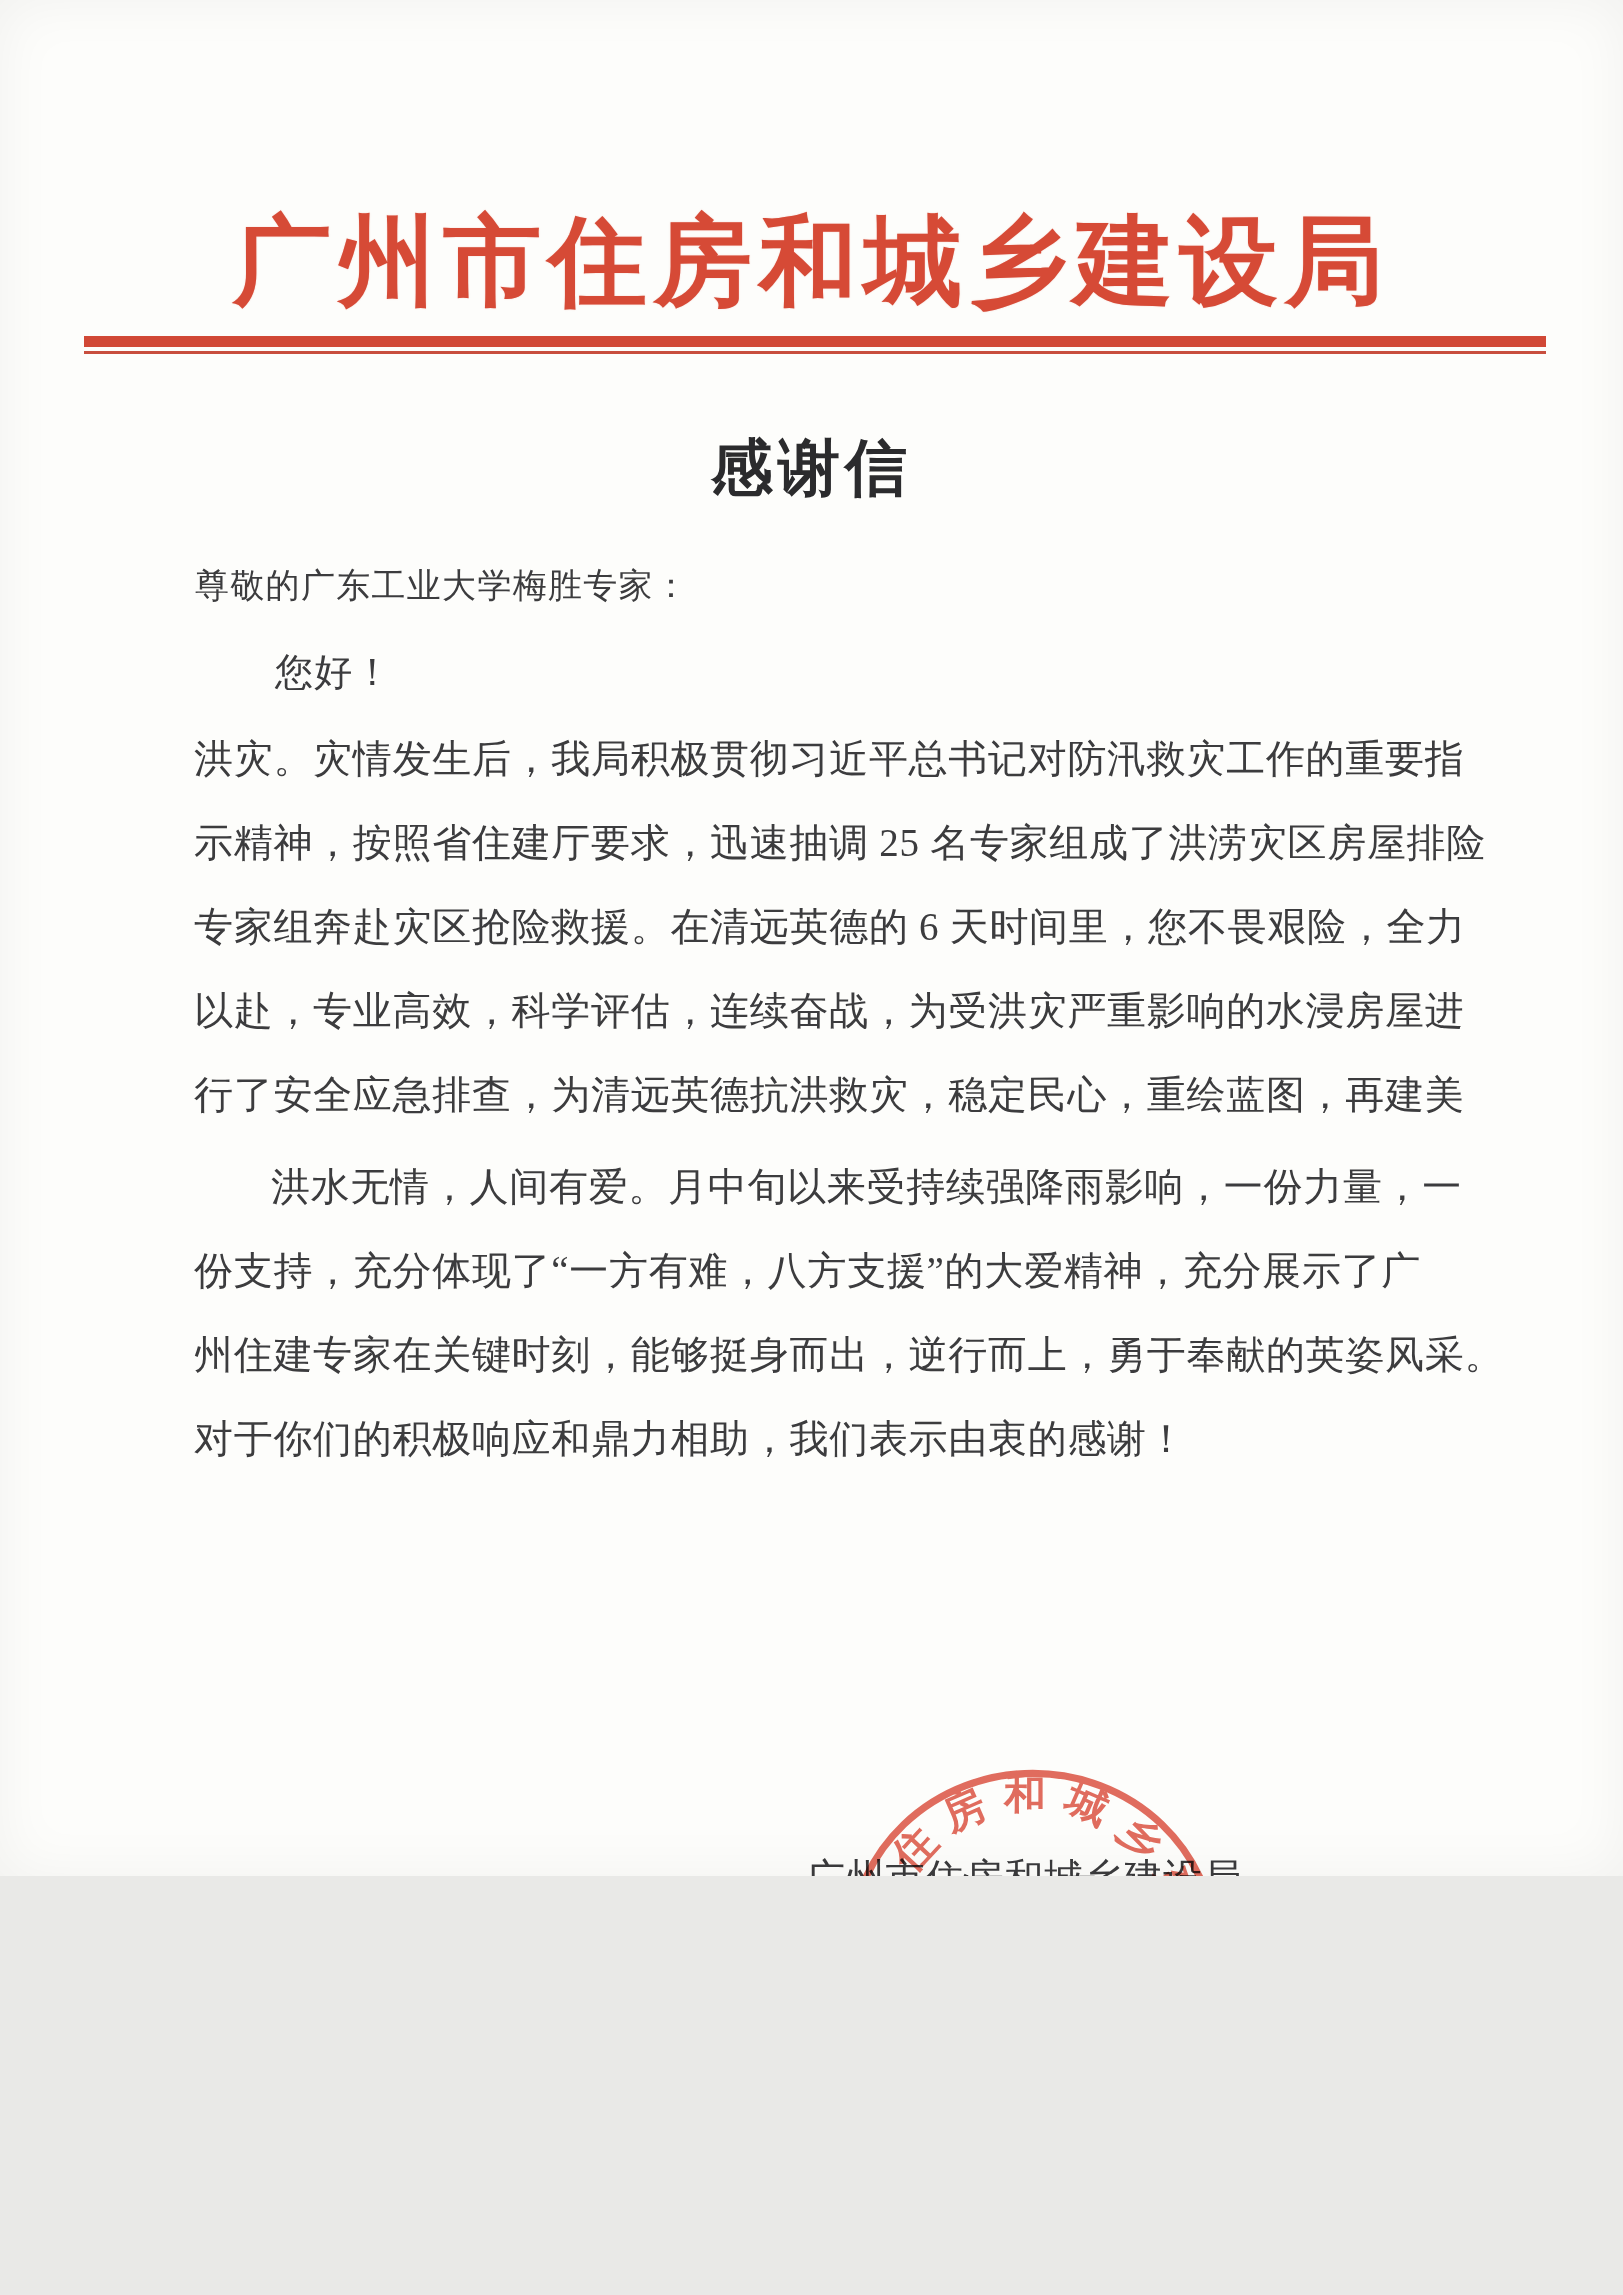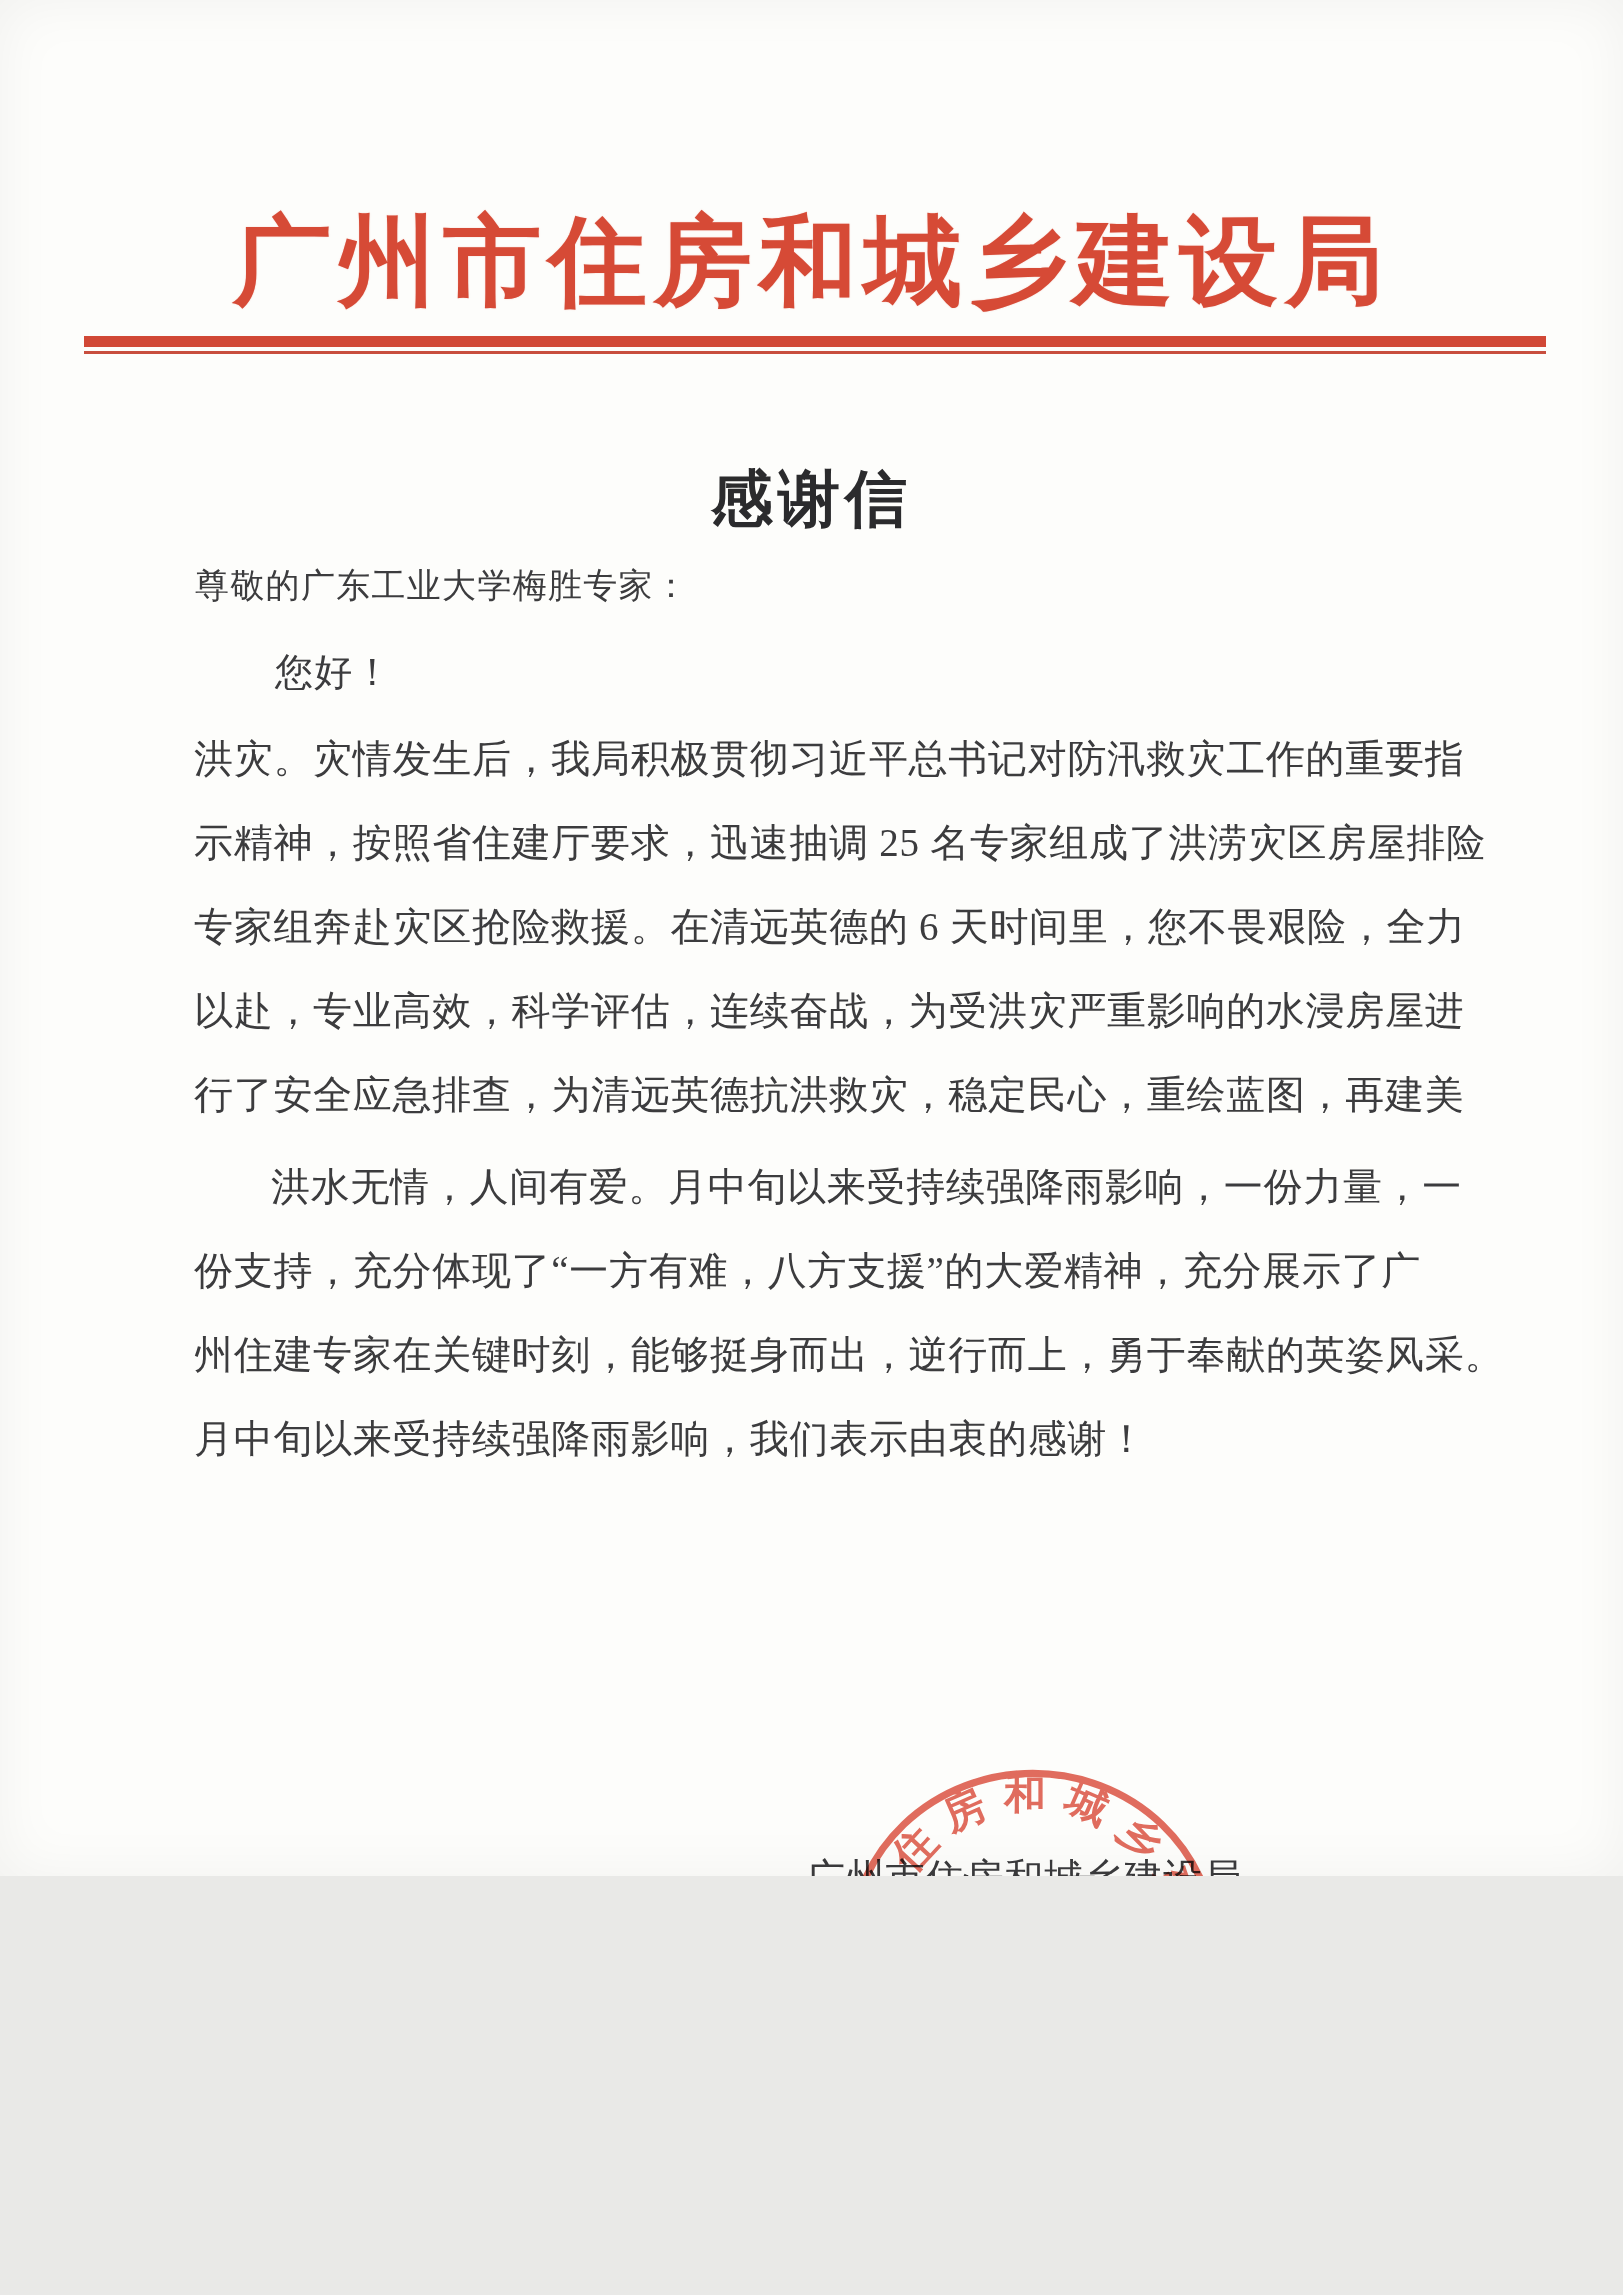--- a/index.html
+++ b/index.html
@@ -23,21 +23,21 @@
     text-shadow:0 0 1.3px rgba(214,74,54,.35);
     white-space:nowrap;
   }
   .rule{position:absolute;left:84px;width:1462px;}
   .rule.top-thick{top:336px;height:11px;background:var(--rule-thick,#d14836);}
   .rule.top-thin{top:351px;height:2.6px;background:var(--rule-thin,#c84e3e);}
   .rule.bottom-thin{top:2118px;height:2.6px;background:var(--rule-thin,#c84e3e);}
   .rule.bottom-thick{top:2127px;height:10.5px;background:var(--rule-thick,#d14836);}
   
   .letter-title{
-    position:absolute;top:468px;left:0;width:100%;margin:0;
+    position:absolute;top:437px;left:0;width:100%;margin:0;
     text-align:center;
     font-size:62px;line-height:1;font-weight:bold;
     letter-spacing:5.2px;color:#2b2b2d;
   }
   
   .salutation{
     position:absolute;top:567px;left:195px;
     font-size:34px;line-height:1.1;color:#3c3c3e;
     letter-spacing:1.3px;white-space:nowrap;
   }
@@ -97,21 +97,21 @@
         <div class="line">洪灾。灾情发生后，我局积极贯彻习近平总书记对防汛救灾工作的重要指</div>
         <div class="line">示精神，按照省住建厅要求，迅速抽调 25 名专家组成了洪涝灾区房屋排险</div>
         <div class="line">专家组奔赴灾区抢险救援。在清远英德的 6 天时间里，您不畏艰险，全力</div>
         <div class="line">以赴，专业高效，科学评估，连续奋战，为受洪灾严重影响的水浸房屋进</div>
         <div class="line">行了安全应急排查，为清远英德抗洪救灾，稳定民心，重绘蓝图，再建美</div>
       </div>
       <div class="para">
         <div class="line indent">洪水无情，人间有爱。月中旬以来受持续强降雨影响，一份力量，一</div>
         <div class="line">份支持，充分体现了“一方有难，八方支援”的大爱精神，充分展示了广</div>
         <div class="line">州住建专家在关键时刻，能够挺身而出，逆行而上，勇于奉献的英姿风采。</div>
-        <div class="line">月中旬以来受持续强降雨影响，我们表示由衷的感谢！</div>
+        <div class="line">对于你们的积极响应和鼎力相助，我们表示由衷的感谢！</div>
       </div>
     </div>
 
   <div class="sig-org">广州市住房和城乡建设局</div>
   <div class="sig-date">2022 年 7 月 8 日</div>
 
   <svg class="seal" viewBox="0 0 622 642" xmlns="http://www.w3.org/2000/svg">
     <defs>
       <path id="sealArc" d="M 146.1 455.6 A 214 214 0 1 1 473.9 455.6" fill="none"></path>
     </defs>

